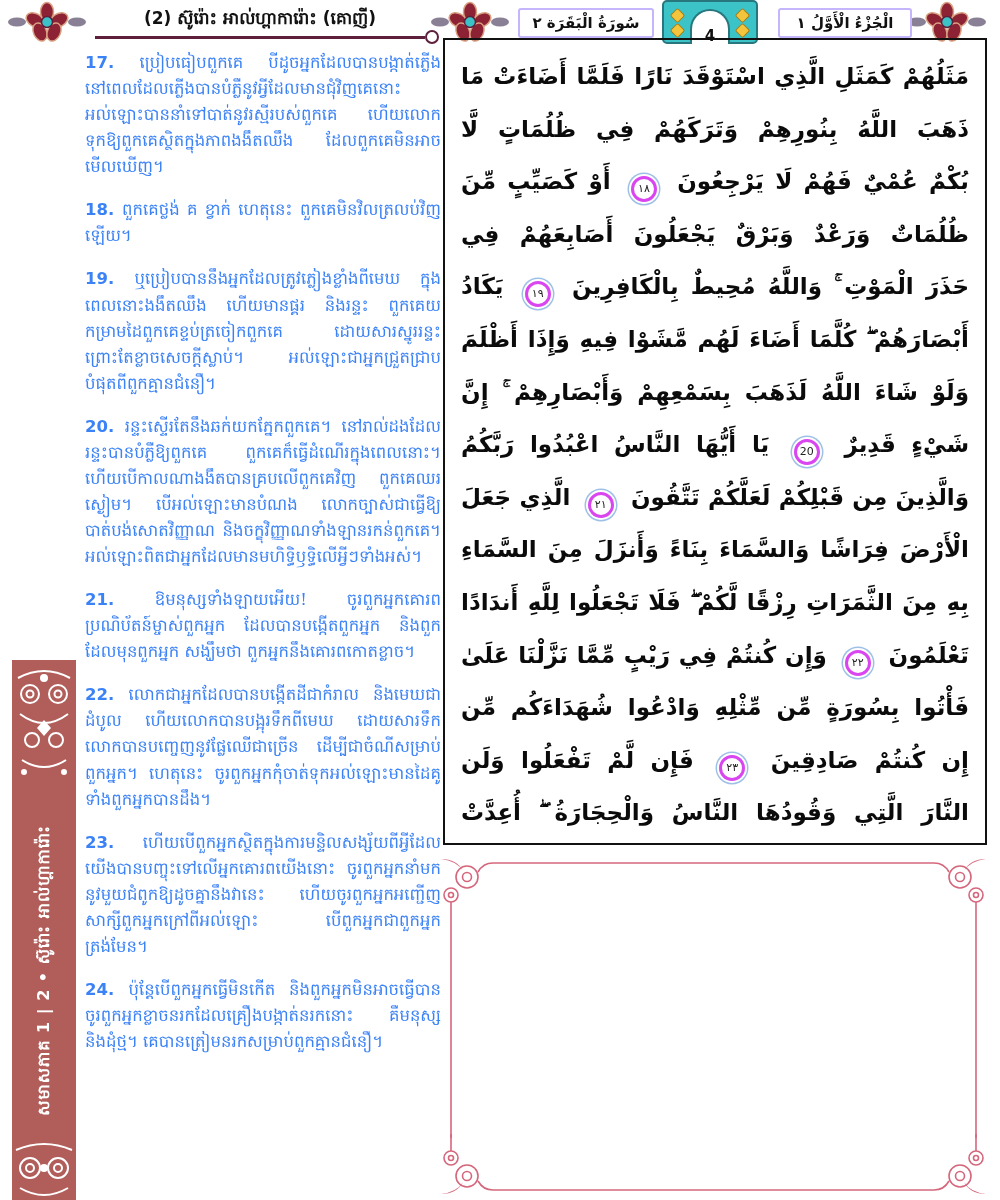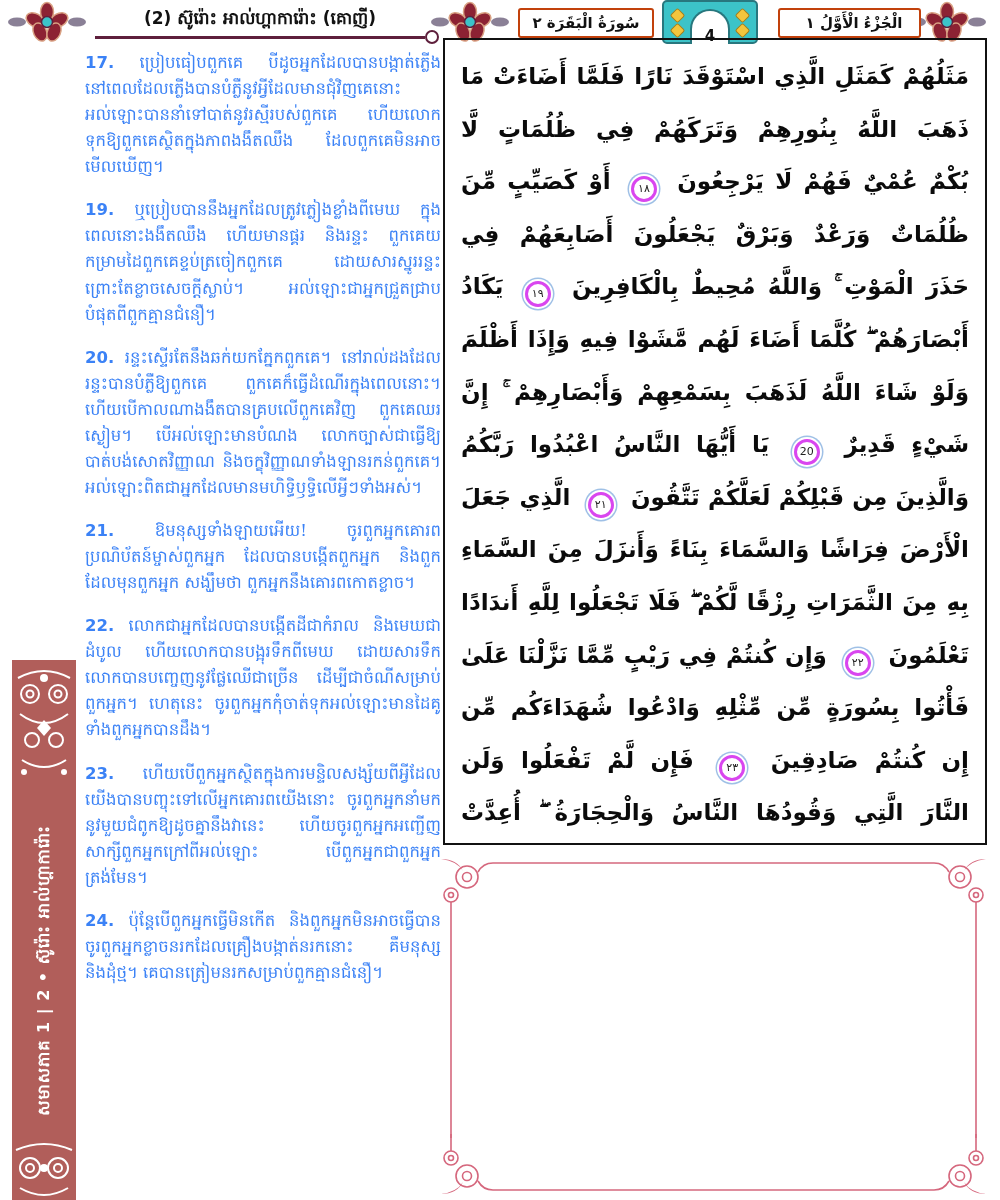--- a/index.html
+++ b/index.html
@@ -8,25 +8,25 @@
 
   
   .header-band{position:absolute;left:0;top:0;width:1000px;height:46px;}
   .orn{position:absolute;top:0;}
   .title-box{position:absolute;left:95px;top:2px;width:330px;height:34px;
              display:flex;align-items:center;justify-content:center;
              border-bottom:3px solid #5e1f3c;}
   .title-box::after{content:"";position:absolute;right:-14px;bottom:-8px;width:10px;height:10px;
              border:2px solid #5e1f3c;border-radius:50%;background:#fff;}
   .khmer-title{font-weight:bold;font-size:17px;color:#111;white-space:nowrap;}
-  .hdr-pill{position:absolute;top:8px;height:26px;border:2px solid #c2410c;border-radius:3px;
+  .hdr-pill{position:absolute;top:8px;height:26px;border:2px solid #c4b5fd;border-radius:3px;
             background:#fff;display:flex;align-items:center;justify-content:center;
             font-size:15px;font-weight:bold;color:#111;direction:rtl;}
   .surah-pill{left:518px;width:132px;}
-  .juz-pill{left:778px;width:130px;padding-left:9px;}
+  .juz-pill{left:778px;width:130px;}
   .arch{position:absolute;left:662px;top:0;width:96px;height:44px;background:#3cc3c8;
         border:2px solid #28777e;border-radius:5px;box-sizing:border-box;}
   .arch-in{position:absolute;left:26px;top:7px;width:40px;height:35px;background:#fff;
            border:2px solid #28777e;border-bottom:none;border-radius:20px 20px 0 0;box-sizing:border-box;
            display:flex;align-items:flex-end;justify-content:center;}
   .page-num{font-size:15px;font-weight:bold;color:#111;line-height:1.1;}
   .arch-dot{position:absolute;width:9px;height:9px;background:#f3c53d;border:1px solid #a87d17;border-radius:2px;transform:rotate(45deg);}
   .arch-dot.l{left:8px;top:8px;} .arch-dot.r{right:8px;top:8px;}
   .arch-dot.lb{left:8px;bottom:6px;} .arch-dot.rb{right:8px;bottom:6px;}
 
@@ -114,20 +114,21 @@
       </div>
     </div>
 
     <div class="hdr-pill juz-pill">
       <span>الْجُزْءُ الْأَوَّلُ ١</span>
     </div>
   </div>
 
   <div class="khmer-col">
       <p class="verse"><span class="vnum">17. </span><span>ប្រៀបធៀបពួកគេ បីដូចអ្នកដែលបានបង្កាត់ភ្លើង នៅពេលដែលភ្លើងបានបំភ្លឺនូវអ្វីដែលមានជុំវិញគេនោះ អល់ឡោះបាននាំទៅបាត់នូវរស្មីរបស់ពួកគេ ហើយលោកទុកឱ្យពួកគេស្ថិតក្នុងភាពងងឹតឈឹង ដែលពួកគេមិនអាចមើលឃើញ។</span></p>
+      <p class="verse"><span class="vnum">18. </span><span>ពួកគេថ្លង់ គ ខ្វាក់ ហេតុនេះ ពួកគេមិនវិលត្រលប់វិញឡើយ។</span></p>
       <p class="verse"><span class="vnum">19. </span><span>ឬប្រៀបបាននឹងអ្នកដែលត្រូវភ្លៀងខ្លាំងពីមេឃ ក្នុងពេលនោះងងឹតឈឹង ហើយមានផ្គរ និងរន្ទះ ពួកគេយកម្រាមដៃពួកគេខ្ទប់ត្រចៀកពួកគេ ដោយសារស្នូររន្ទះ ព្រោះតែខ្លាចសេចក្ដីស្លាប់។ អល់ឡោះជាអ្នកជ្រួតជ្រាបបំផុតពីពួកគ្មានជំនឿ។</span></p>
       <p class="verse"><span class="vnum">20. </span><span>រន្ទះស្ទើរតែនឹងឆក់យកភ្នែកពួកគេ។ នៅរាល់ដងដែលរន្ទះបានបំភ្លឺឱ្យពួកគេ ពួកគេក៏ធ្វើដំណើរក្នុងពេលនោះ។ ហើយបើកាលណាងងឹតបានគ្របលើពួកគេវិញ ពួកគេឈរស្ងៀម។ បើអល់ឡោះមានបំណង លោកច្បាស់ជាធ្វើឱ្យបាត់បង់សោតវិញ្ញាណ និងចក្ខុវិញ្ញាណទាំងឡានរកន់ពួកគេ។ អល់ឡោះពិតជាអ្នកដែលមានមហិទ្ធិឫទ្ធិលើអ្វីៗទាំងអស់។</span></p>
       <p class="verse"><span class="vnum">21. </span><span>ឱមនុស្សទាំងឡាយអើយ! ចូរពួកអ្នកគោរពប្រណិប័តន៍ម្ចាស់ពួកអ្នក ដែលបានបង្កើតពួកអ្នក និងពួកដែលមុនពួកអ្នក សង្ឃឹមថា ពួកអ្នកនឹងគោរពកោតខ្លាច។</span></p>
       <p class="verse"><span class="vnum">22. </span><span>លោកជាអ្នកដែលបានបង្កើតដីជាកំរាល និងមេឃជាដំបូល ហើយលោកបានបង្អុរទឹកពីមេឃ ដោយសារទឹក លោកបានបញ្ចេញនូវផ្លែឈើជាច្រើន ដើម្បីជាចំណីសម្រាប់ពួកអ្នក។ ហេតុនេះ ចូរពួកអ្នកកុំចាត់ទុកអល់ឡោះមានដៃគូ ទាំងពួកអ្នកបានដឹង។</span></p>
       <p class="verse"><span class="vnum">23. </span><span>ហើយបើពួកអ្នកស្ថិតក្នុងការមន្ទិលសង្ស័យពីអ្វីដែលយើងបានបញ្ចុះទៅលើអ្នកគោរពយើងនោះ ចូរពួកអ្នកនាំមកនូវមួយជំពូកឱ្យដូចគ្នានឹងវានេះ ហើយចូរពួកអ្នកអញ្ជើញសាក្សីពួកអ្នកក្រៅពីអល់ឡោះ បើពួកអ្នកជាពួកអ្នកត្រង់មែន។</span></p>
       <p class="verse"><span class="vnum">24. </span><span>ប៉ុន្តែបើពួកអ្នកធ្វើមិនកើត និងពួកអ្នកមិនអាចធ្វើបាន ចូរពួកអ្នកខ្លាចនរកដែលគ្រឿងបង្កាត់នរកនោះ គឺមនុស្ស និងដុំថ្ម។ គេបានត្រៀមនរកសម្រាប់ពួកគ្មានជំនឿ។</span></p>
     </div>
 
   <div class="arabic-panel">
       <div class="qline">مَثَلُهُمْ كَمَثَلِ الَّذِي اسْتَوْقَدَ نَارًا فَلَمَّا أَضَاءَتْ مَا حَوْلَهُ</div>

